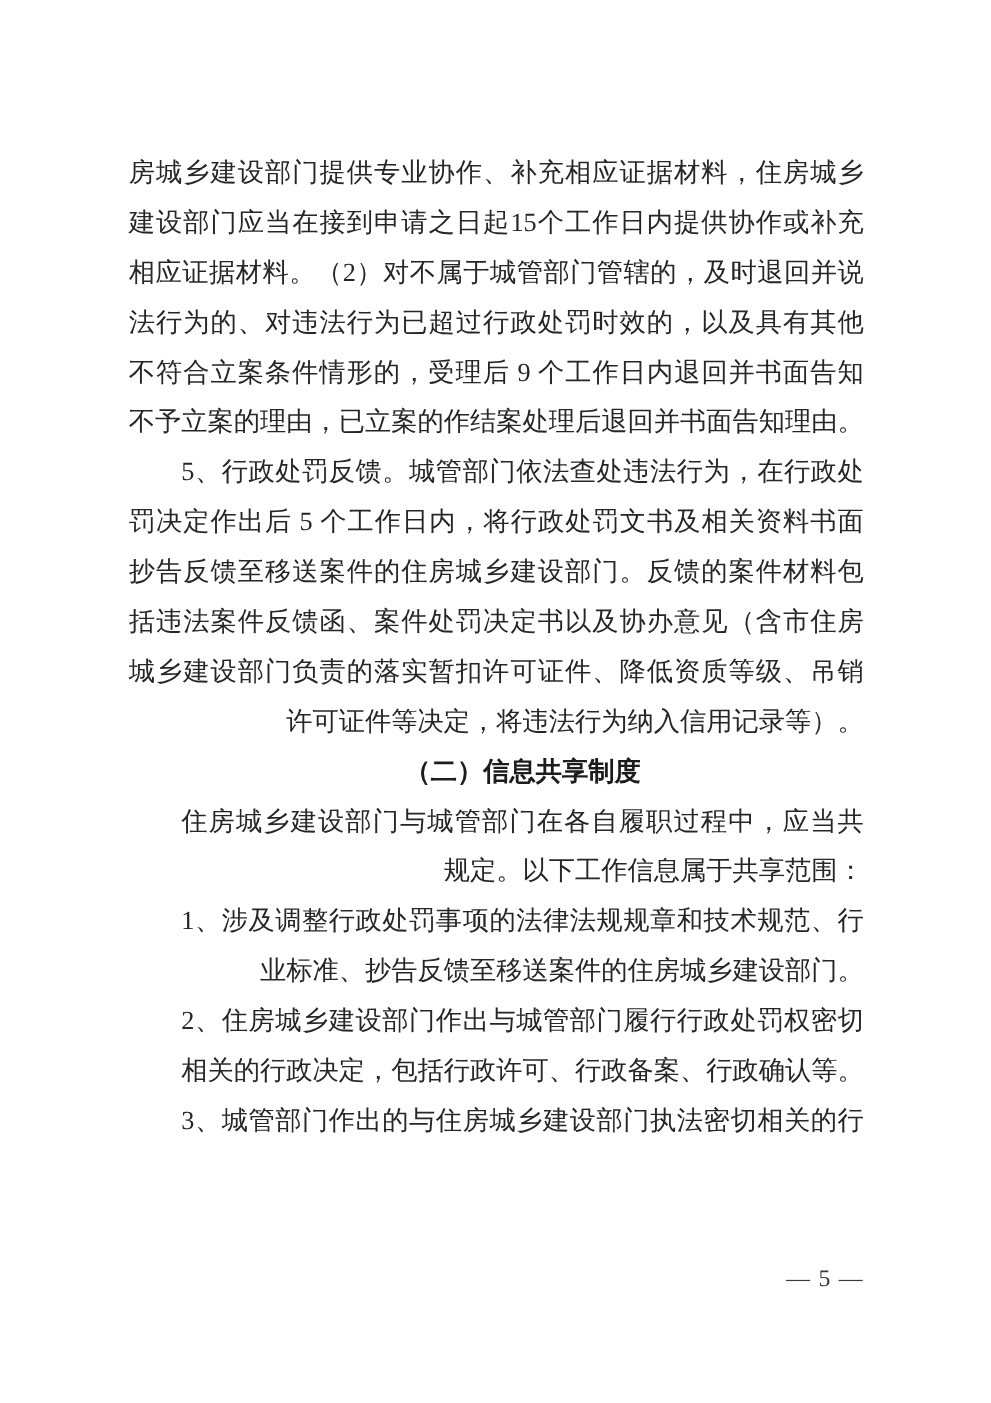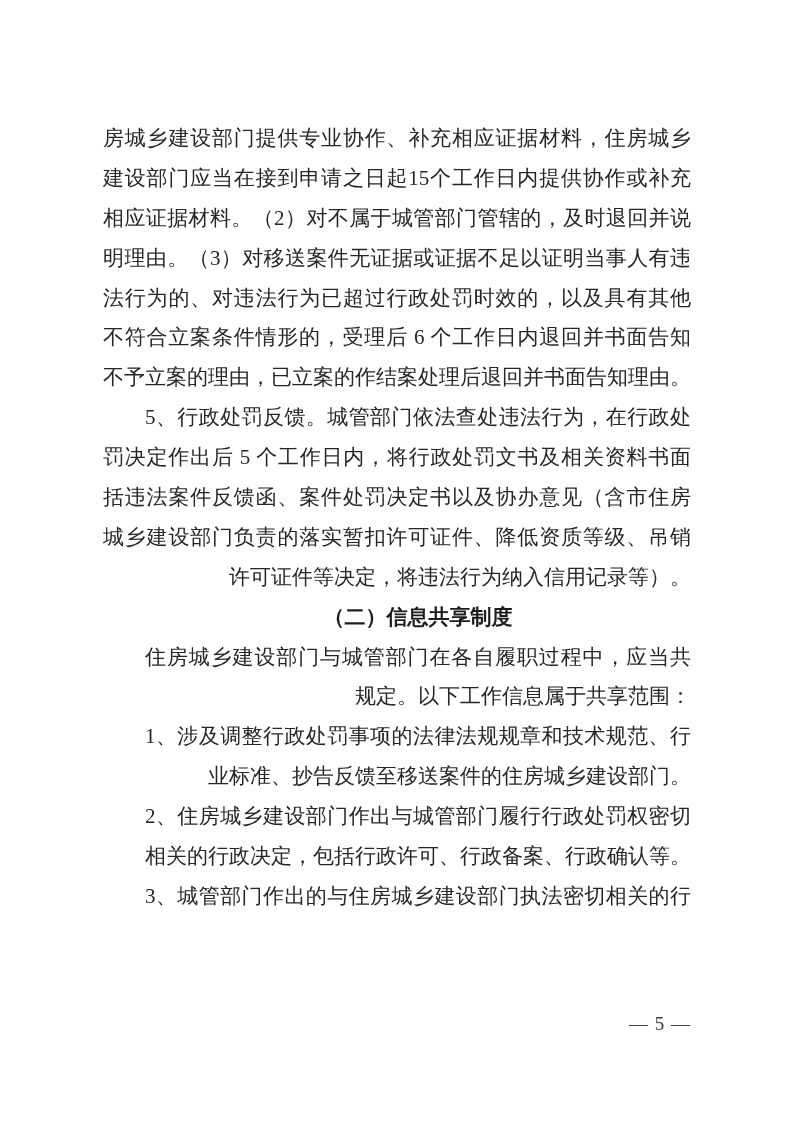--- a/index.html
+++ b/index.html
@@ -60,26 +60,26 @@
   }
 </style>
 </head>
 <body>
 
 <div class="page">
   <div class="textblock">
     <div class="line j">房城乡建设部门提供专业协作、补充相应证据材料，住房城乡</div>
     <div class="line j">建设部门应当在接到申请之日起15个工作日内提供协作或补充</div>
     <div class="line j">相应证据材料。（2）对不属于城管部门管辖的，及时退回并说</div>
-    <div class="line j">明理由。（3）对移送案件无证据或证据不足以证明当事人有违</div>
     <div class="line j">法行为的、对违法行为已超过行政处罚时效的，以及具有其他</div>
-    <div class="line j">不符合立案条件情形的，受理后 6 个工作日内退回并书面告知</div>
+    <div class="line j">不符合立案条件情形的，受理后 9 个工作日内退回并书面告知</div>
     <div class="line j">不予立案的理由，已立案的作结案处理后退回并书面告知理由。</div>
     <div class="line j i">5、行政处罚反馈。城管部门依法查处违法行为，在行政处</div>
     <div class="line j">罚决定作出后 5 个工作日内，将行政处罚文书及相关资料书面</div>
+    <div class="line j">抄告反馈至移送案件的住房城乡建设部门。反馈的案件材料包</div>
     <div class="line j">括违法案件反馈函、案件处罚决定书以及协办意见（含市住房</div>
     <div class="line j">城乡建设部门负责的落实暂扣许可证件、降低资质等级、吊销</div>
     <div class="line end">许可证件等决定，将违法行为纳入信用记录等）。</div>
     <div class="line heading i">（二）信息共享制度</div>
     <div class="line j i">住房城乡建设部门与城管部门在各自履职过程中，应当共</div>
     <div class="line end">规定。以下工作信息属于共享范围：</div>
     <div class="line j i">1、涉及调整行政处罚事项的法律法规规章和技术规范、行</div>
     <div class="line end">业标准、抄告反馈至移送案件的住房城乡建设部门。</div>
     <div class="line j i">2、住房城乡建设部门作出与城管部门履行行政处罚权密切</div>
     <div class="line end">相关的行政决定，包括行政许可、行政备案、行政确认等。</div>

